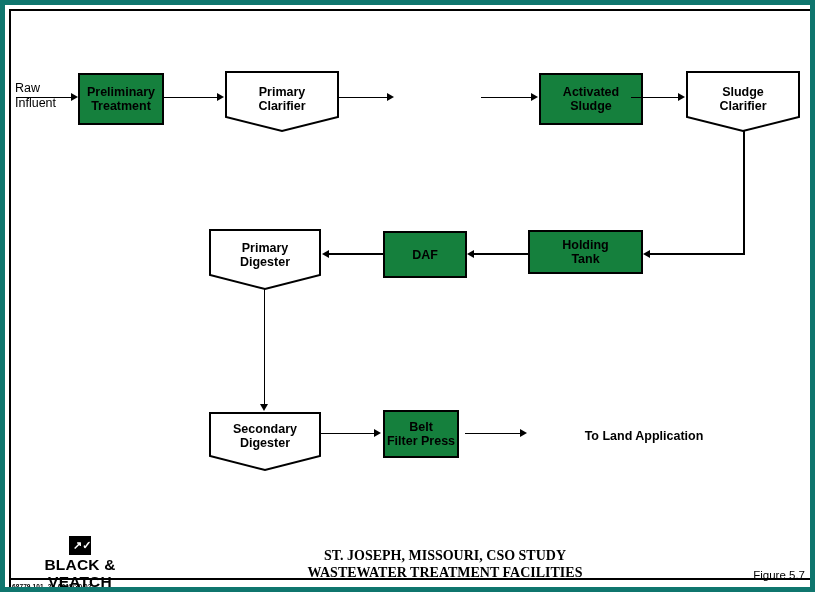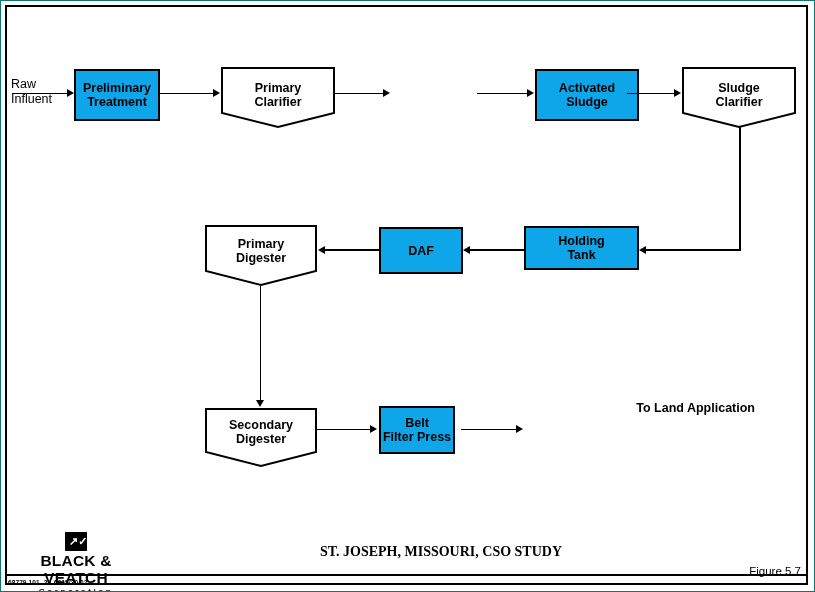--- a/index.html
+++ b/index.html
@@ -10,21 +10,21 @@
   body {
     font-family: "Liberation Sans", sans-serif;
   }
 
   #page {
     position: relative;
     width: 815px;
     height: 592px;
     background: #ffffff;
     overflow: hidden;
-    border: 1px solid #0f766e;
+    border: 5px solid #0f766e;
     box-sizing: border-box;
   }
 
   
   #frame {
     position: absolute;
     left: 4px;
     top: 4px;
     width: 803px;
     height: 580px;
@@ -45,21 +45,21 @@
     font-weight: bold;
     font-size: 12.5px;
     line-height: 14px;
     color: #000000;
     white-space: pre-line;
   }
 
   
   .rect {
     border: 2px solid #000000;
-    background: #0ea5e9;
+    background: #15803d;
   }
   .rect .label {
     top: 50%;
     transform: translateY(-50%);
   }
 
   
   .hopper {
     background: transparent;
   }
@@ -296,33 +296,34 @@
   <div class="line-h" style="left:315px; top:428px; width:55px;"></div>
   <div class="arrow arrow-r" style="left:369px; top:424px;"></div>
 
   <div class="node rect" style="left:378px; top:405px; width:76px; height:48px;">
     <div class="label">Belt
 Filter Press</div>
   </div>
 
   <div class="line-h" style="left:460px; top:428px; width:57px;"></div>
   <div class="arrow arrow-r" style="left:515px; top:424px;"></div>
-  <div class="freetext bold" style="left:524px; top:400px; width:230px; text-align:right;">To Land Application</div>
+  <div class="freetext bold" style="left:524px; top:424px; width:230px; text-align:center;">To Land Application</div>
 
   <div id="logo">
     <div id="logo-mark">
       <div class="mark-inner">↗✓</div>
     </div>
     <div id="logo-name">BLACK &amp; VEATCH</div>
     <div id="logo-sub">Corporation</div>
   </div>
   <div id="logo-dot"></div>
 
   <div id="drawing-no">68779.101 -2e A015/30/02</div>
 
   <div id="footer-rule"></div>
 
   <div id="title-block">
     <div>ST. JOSEPH, MISSOURI, CSO STUDY</div>
+    <div>WASTEWATER TREATMENT FACILITIES</div>
   </div>
 
   <div id="figure-no">Figure 5.7</div>
 </div>
 
 </body></html>

